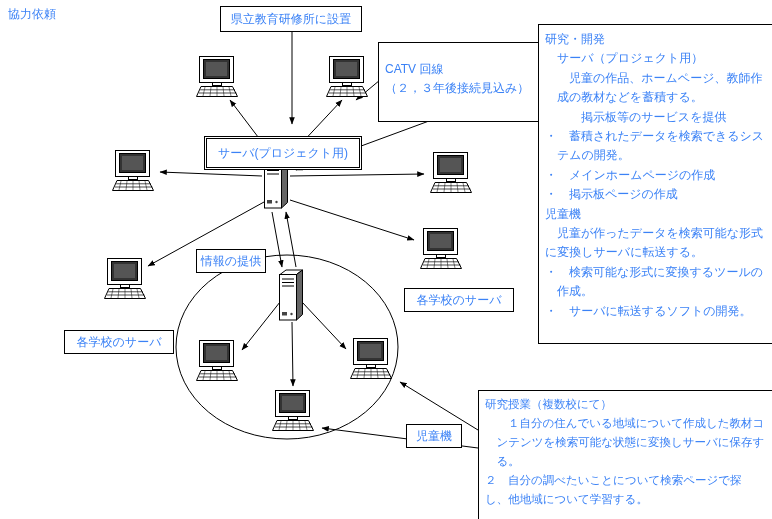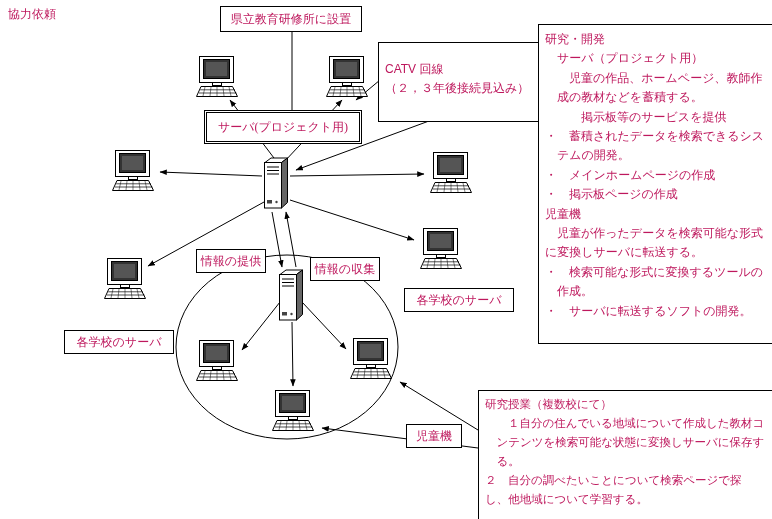--- a/index.html
+++ b/index.html
@@ -1,30 +1,30 @@
 <!DOCTYPE html>
 <html><head>
 <meta charset="utf-8">
 <style>
   html,body{margin:0;padding:0;background:#fff;}
   .canvas{
-    position:relative;width:772px;height:519px;background:#fff;color:#be185d;
+    position:relative;width:772px;height:519px;background:#fff;color:#3b82f6;
     font-family:"Liberation Sans","DejaVu Sans",sans-serif;
     font-size:12px;overflow:hidden;
   }
   .diagram-svg{position:absolute;left:0;top:0;width:772px;height:519px;}
   .box{position:absolute;background:#fff;border:1px solid #000;}
   .flexc{display:flex;align-items:center;justify-content:center;}
   .tline{white-space:pre;overflow:hidden;}
   
   .coop{position:absolute;left:8px;top:6px;width:190px;line-height:17px;}
   .coop-items{padding-left:16px;}
   
   .installed-box{left:220px;top:6px;width:140px;height:24px;white-space:nowrap;}
-  .server-box{left:204px;top:110px;width:152px;height:28px;border:3px double #000;white-space:nowrap;font-family:Liberation Serif, serif;}
+  .server-box{left:204px;top:136px;width:152px;height:28px;border:3px double #000;white-space:nowrap;}
   .catv-box{left:378px;top:42px;width:152px;height:44px;padding:17px 6px;line-height:19px;}
   .research-box{left:538px;top:24px;width:229px;height:308px;padding:5px 6px;line-height:19.4px;}
   .lesson-box{left:478px;top:390px;width:289px;height:123px;padding:4px 6px;line-height:19px;font-size:11.5px;}
   .small-label{position:absolute;background:#fff;border:1px solid #000;display:flex;align-items:center;justify-content:center;white-space:nowrap;}
   .lbl-provide{left:196px;top:249px;width:68px;height:22px;}
   .lbl-collect{left:310px;top:257px;width:68px;height:22px;}
   .lbl-ss-left{left:64px;top:330px;width:108px;height:22px;}
   .lbl-ss-right{left:404px;top:288px;width:108px;height:22px;}
   .lbl-child{left:406px;top:424px;width:54px;height:22px;}
 </style>
@@ -127,18 +127,17 @@
   <div class="box lesson-box">
     <div class="tline">研究授業（複数校にて）</div>
     <div class="tline">　　１自分の住んでいる地域について作成した教材コ</div>
     <div class="tline">　ンテンツを検索可能な状態に変換しサーバに保存す</div>
     <div class="tline">　る。</div>
     <div class="tline">２　自分の調べたいことについて検索ページで探</div>
     <div class="tline">し、他地域について学習する。</div>
   </div>
 
   <div class="small-label lbl-provide">情報の提供</div>
-  <div class="small-label lbl-collect">情報の収集</div>
   <div class="small-label lbl-ss-left">各学校のサーバ</div>
   <div class="small-label lbl-ss-right">各学校のサーバ</div>
   <div class="small-label lbl-child">児童機</div>
 
 </div>
 
 </body></html>

